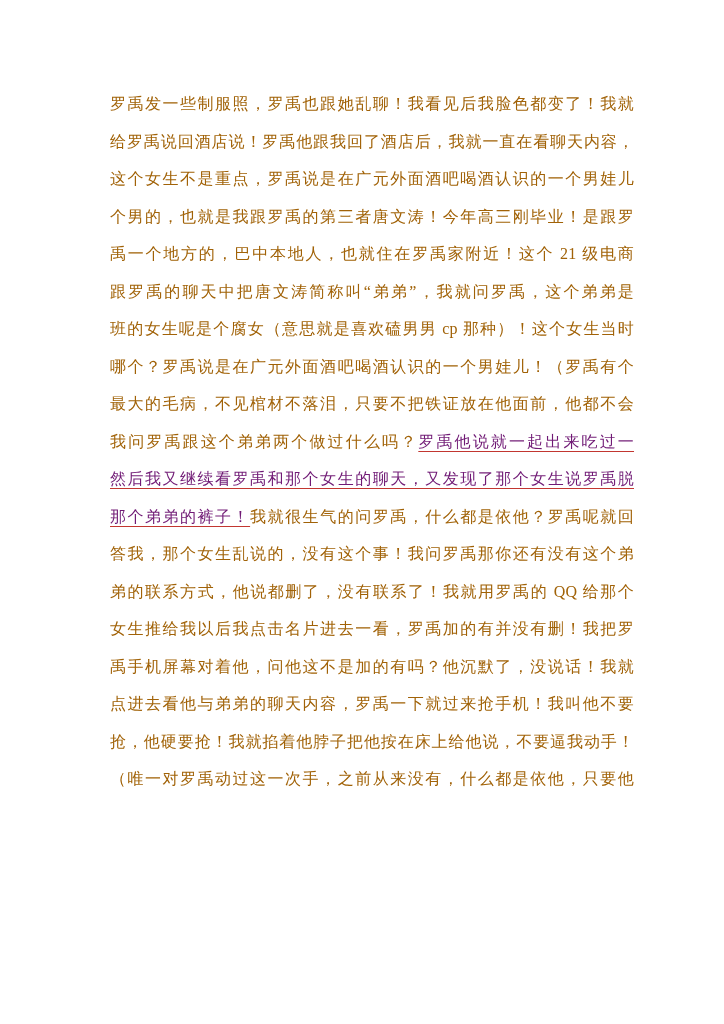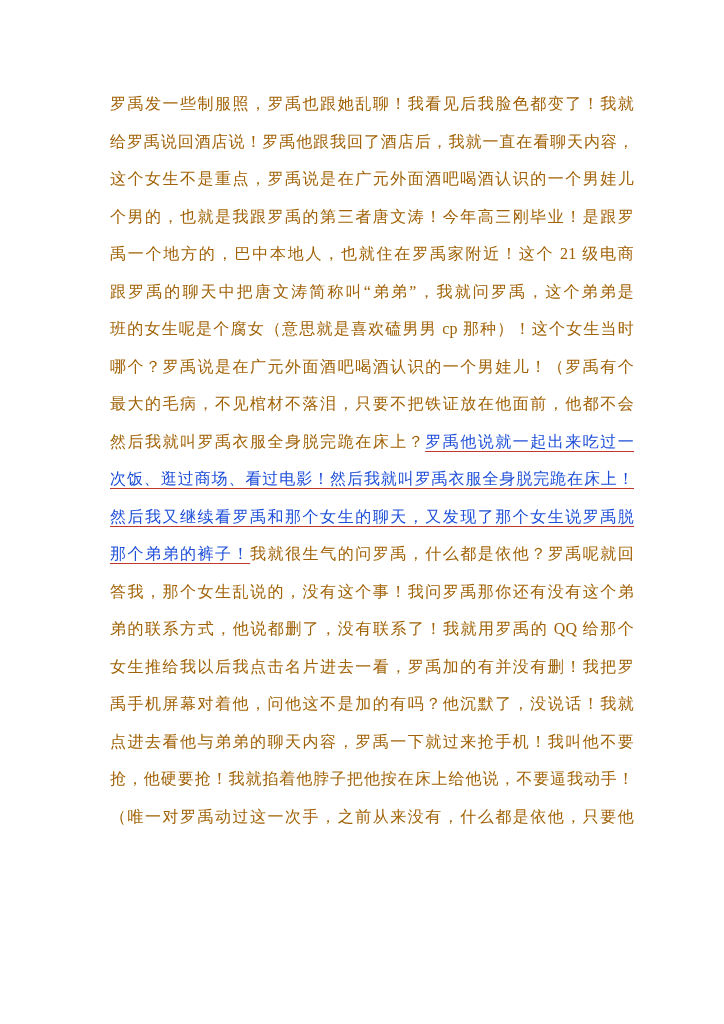--- a/index.html
+++ b/index.html
@@ -32,43 +32,42 @@
     text-align: justify;
     text-align-last: justify;
     white-space: normal;
     letter-spacing: 0.2px;
   }
   .run-normal {
     color: #a16207;
     text-decoration: none;
   }
   .run-highlight {
-    color: #1d4ed8;
+    color: #701a75;
     text-decoration: underline;
     text-decoration-color: #c23630;
     text-decoration-thickness: 1px;
     text-underline-offset: 0.22em;
   }
 </style>
 </head>
 <body>
 
 <div class="page">
   <div class="text-body">
       <div class="text-line"><span class="run-normal">罗禹发一些制服照，罗禹也跟她乱聊！我看见后我脸色都变了！我就</span></div>
       <div class="text-line"><span class="run-normal">给罗禹说回酒店说！罗禹他跟我回了酒店后，我就一直在看聊天内容，</span></div>
       <div class="text-line"><span class="run-normal">这个女生不是重点，罗禹说是在广元外面酒吧喝酒认识的一个男娃儿</span></div>
       <div class="text-line"><span class="run-normal">个男的，也就是我跟罗禹的第三者唐文涛！今年高三刚毕业！是跟罗</span></div>
       <div class="text-line"><span class="run-normal">禹一个地方的，巴中本地人，也就住在罗禹家附近！这个 21 级电商</span></div>
       <div class="text-line"><span class="run-normal">跟罗禹的聊天中把唐文涛简称叫“弟弟”，我就问罗禹，这个弟弟是</span></div>
       <div class="text-line"><span class="run-normal">班的女生呢是个腐女（意思就是喜欢磕男男 cp 那种）！这个女生当时</span></div>
       <div class="text-line"><span class="run-normal">哪个？罗禹说是在广元外面酒吧喝酒认识的一个男娃儿！（罗禹有个</span></div>
       <div class="text-line"><span class="run-normal">最大的毛病，不见棺材不落泪，只要不把铁证放在他面前，他都不会</span></div>
-      <div class="text-line"><span class="run-normal">然后我就叫罗禹衣服全身脱完跪在床上？</span><span class="run-highlight">罗禹他说就一起出来吃过一</span></div>
-      <div class="text-line"><span class="run-highlight">次饭、逛过商场、看过电影！然后我就叫罗禹衣服全身脱完跪在床上！</span></div>
+      <div class="text-line"><span class="run-normal">我问罗禹跟这个弟弟两个做过什么吗？</span><span class="run-highlight">罗禹他说就一起出来吃过一</span></div>
       <div class="text-line"><span class="run-highlight">然后我又继续看罗禹和那个女生的聊天，又发现了那个女生说罗禹脱</span></div>
       <div class="text-line"><span class="run-highlight">那个弟弟的裤子！</span><span class="run-normal">我就很生气的问罗禹，什么都是依他？罗禹呢就回</span></div>
       <div class="text-line"><span class="run-normal">答我，那个女生乱说的，没有这个事！我问罗禹那你还有没有这个弟</span></div>
       <div class="text-line"><span class="run-normal">弟的联系方式，他说都删了，没有联系了！我就用罗禹的 QQ 给那个</span></div>
       <div class="text-line"><span class="run-normal">女生推给我以后我点击名片进去一看，罗禹加的有并没有删！我把罗</span></div>
       <div class="text-line"><span class="run-normal">禹手机屏幕对着他，问他这不是加的有吗？他沉默了，没说话！我就</span></div>
       <div class="text-line"><span class="run-normal">点进去看他与弟弟的聊天内容，罗禹一下就过来抢手机！我叫他不要</span></div>
       <div class="text-line"><span class="run-normal">抢，他硬要抢！我就掐着他脖子把他按在床上给他说，不要逼我动手！</span></div>
       <div class="text-line"><span class="run-normal">（唯一对罗禹动过这一次手，之前从来没有，什么都是依他，只要他</span></div>
     </div>

